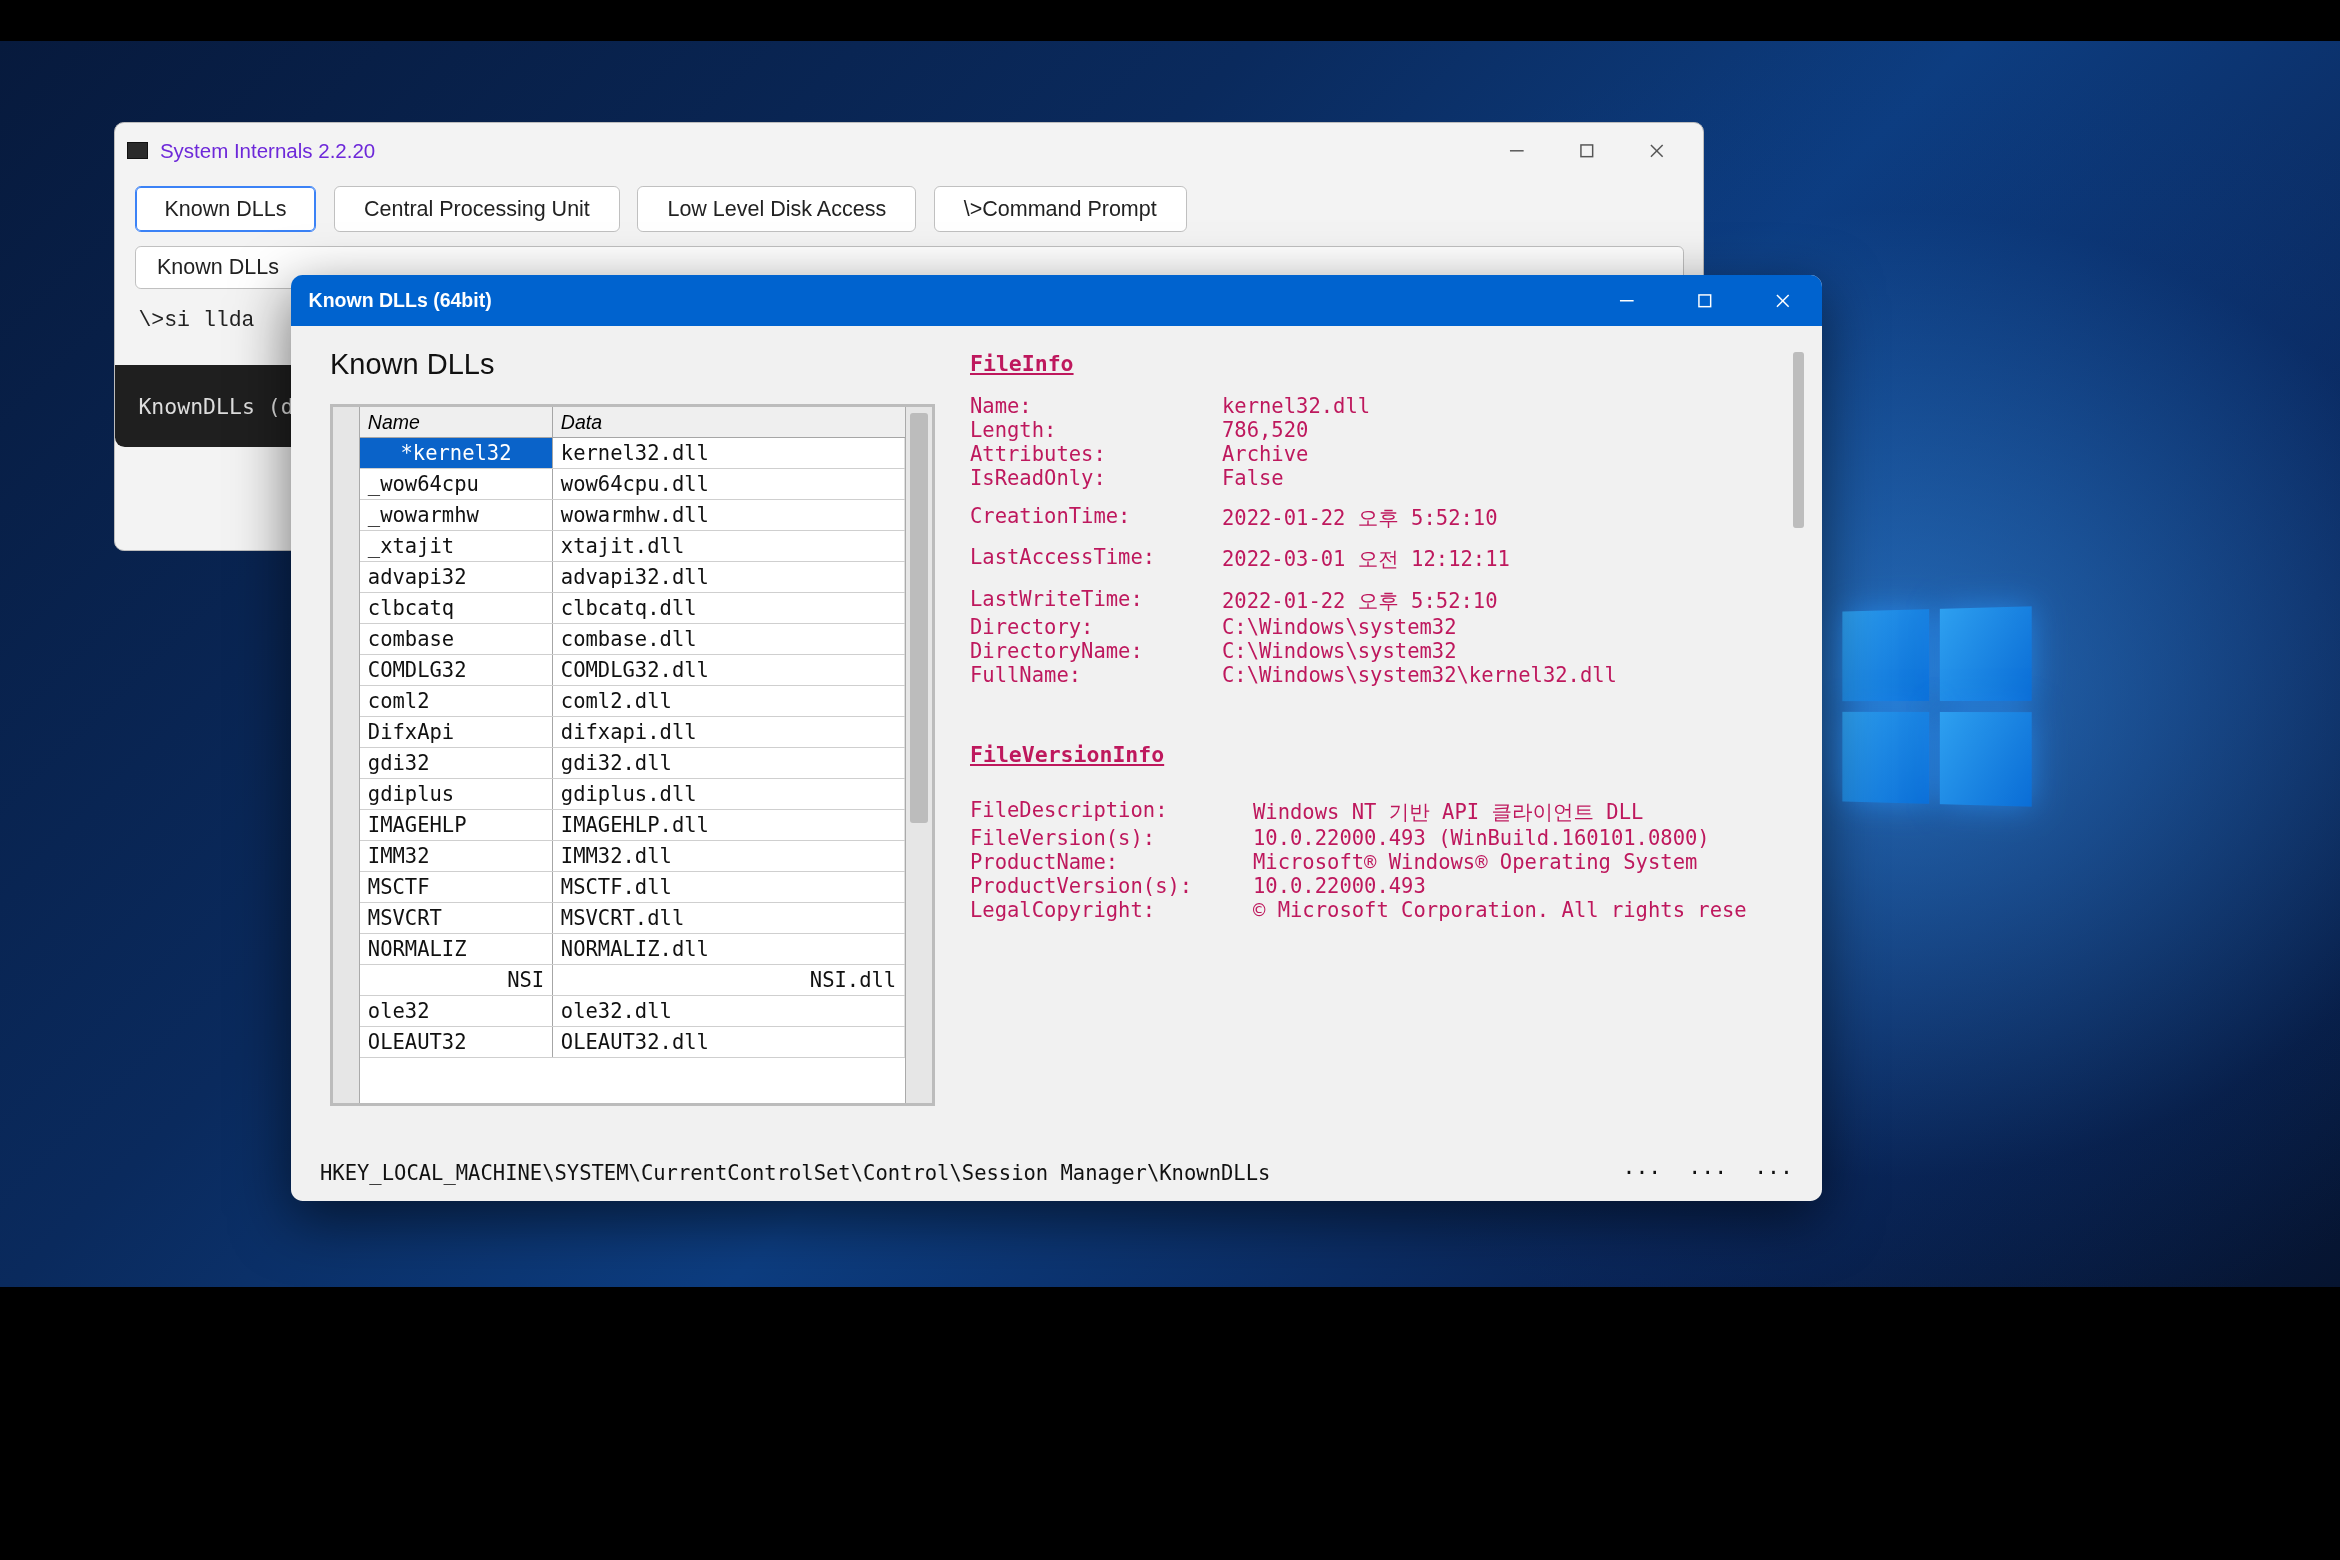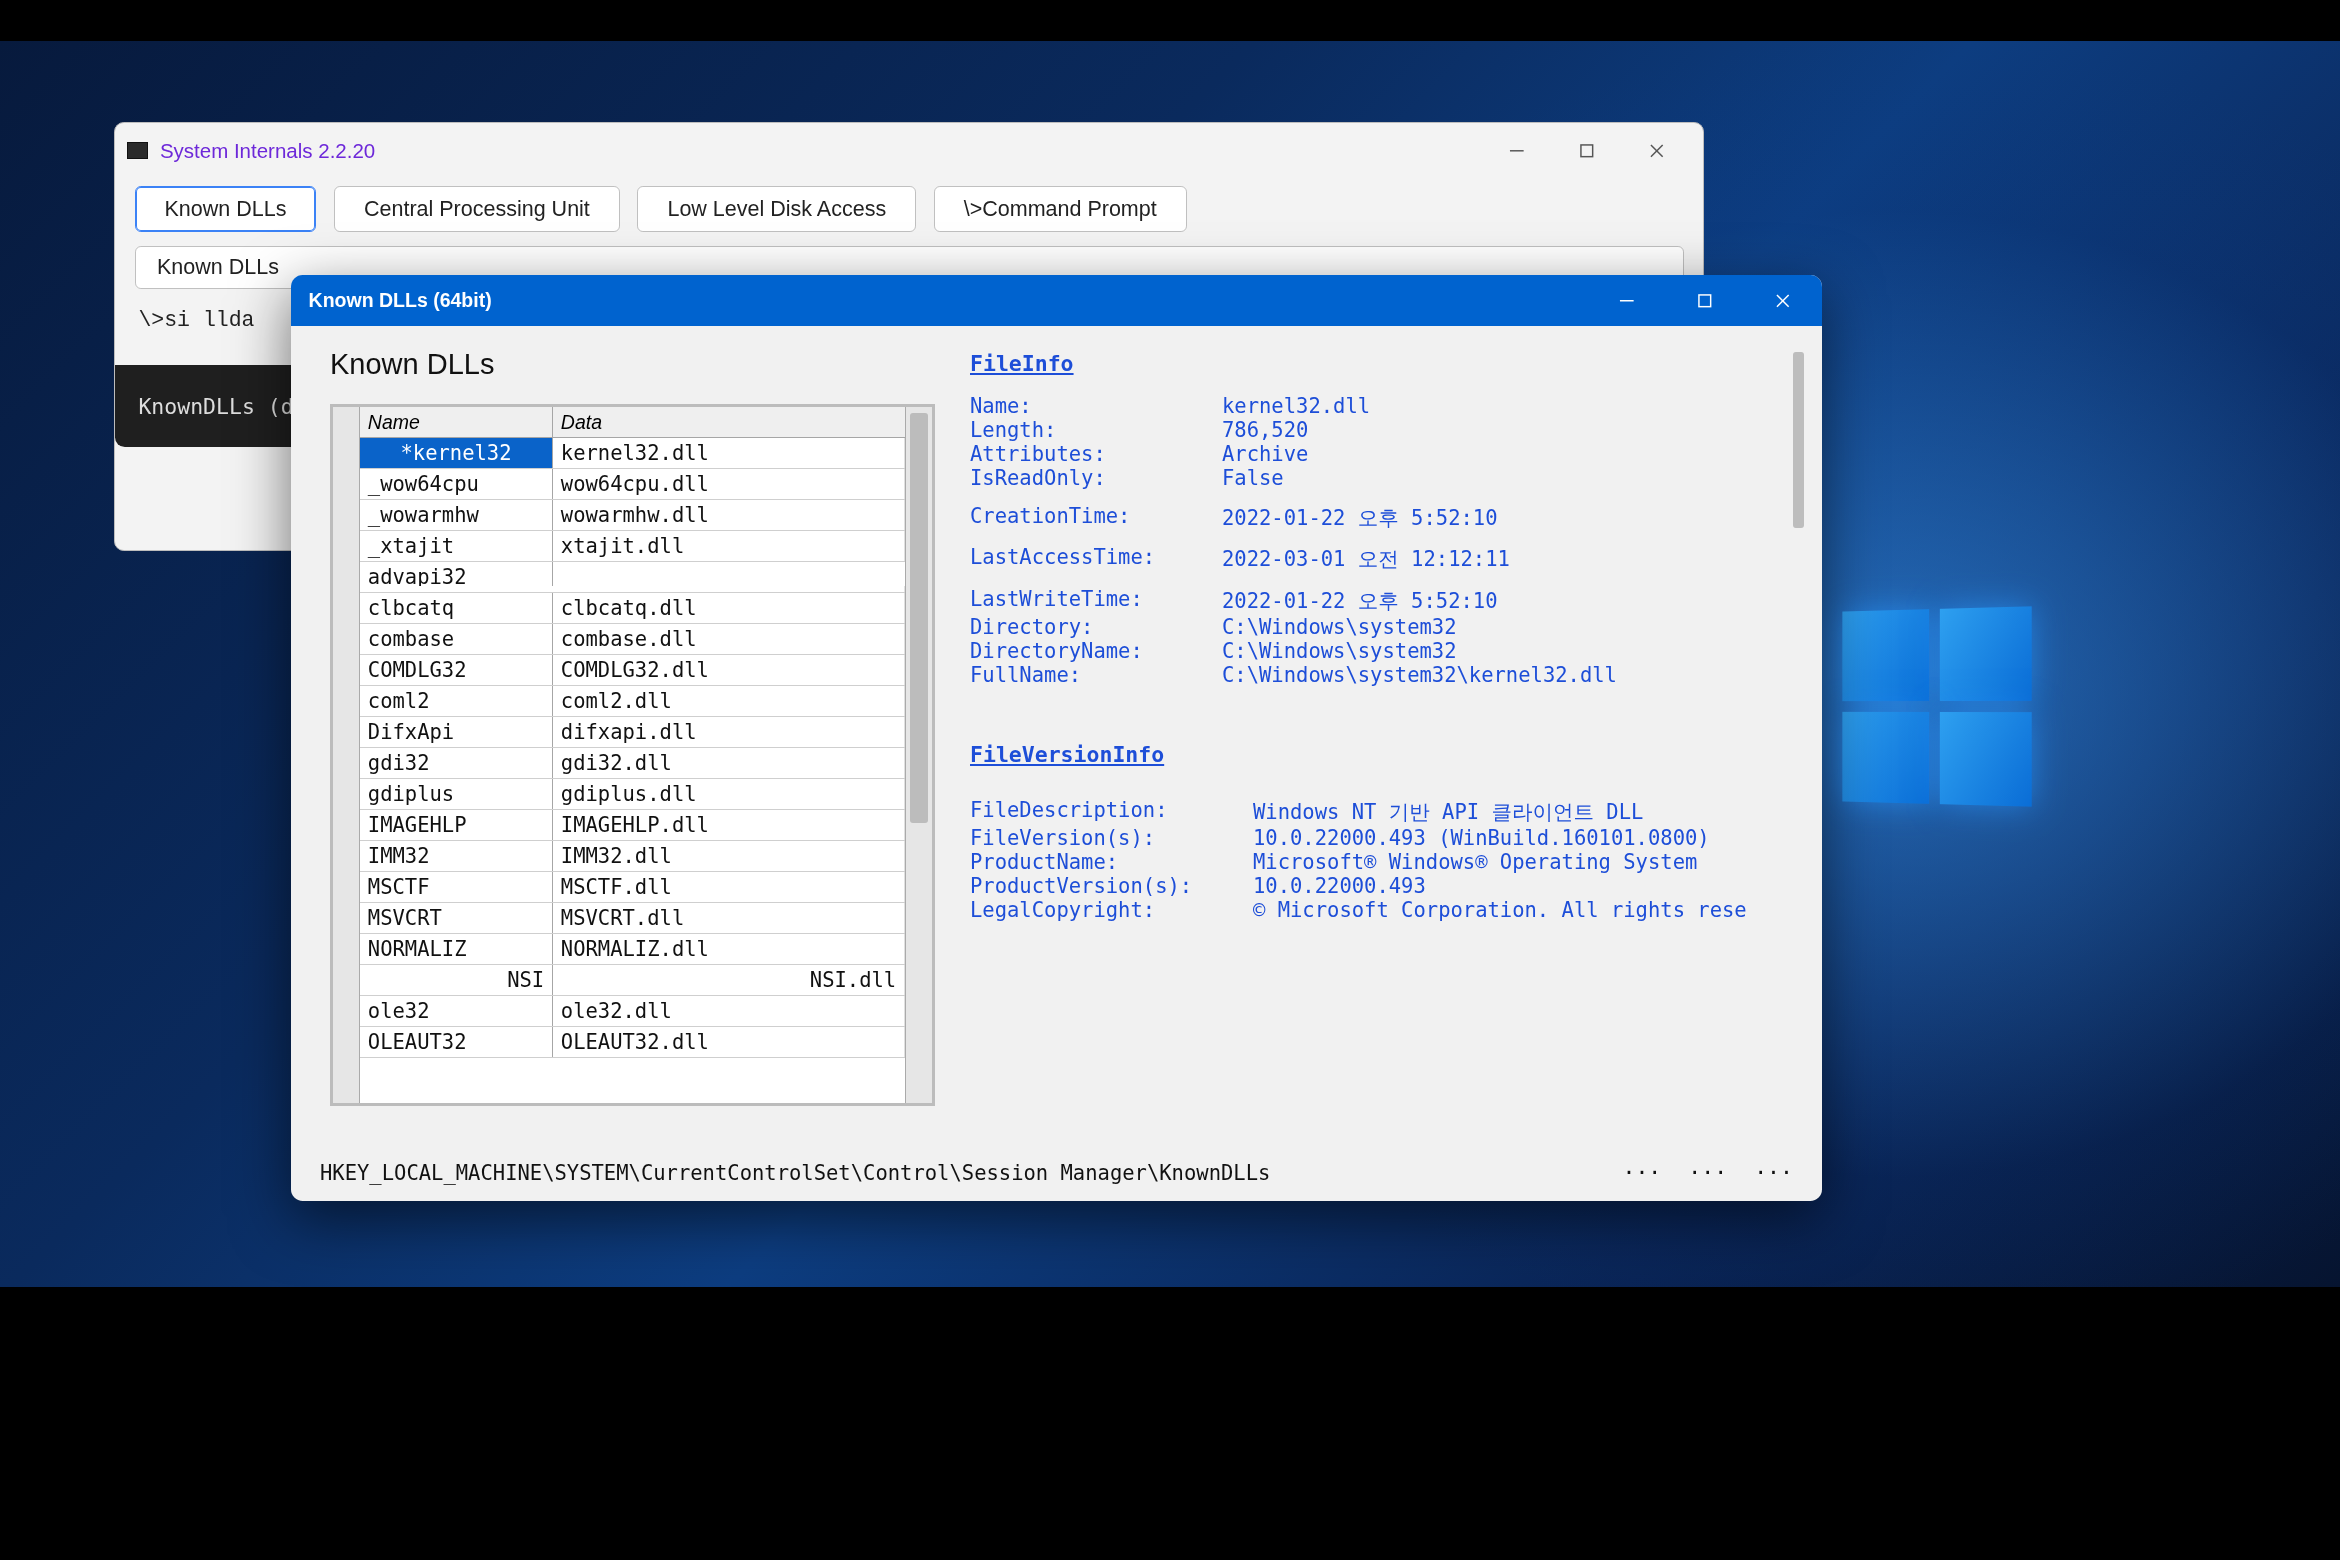--- a/index.html
+++ b/index.html
@@ -96,21 +96,21 @@
   font-family: Consolas, monospace; font-size:20.5px; color:#111;
 }
 .grow .c1 { width:193px; padding:2.9px 7.8px; border-right:1px solid #a6a6a6; white-space:nowrap; overflow:hidden;}
 .grow .c2 { flex:1; padding:2.9px 7.8px; border-right:1px solid #e0e0e0; white-space:nowrap; overflow:hidden;}
 .grow.sel .c1 { background:#0a63c9; color:#fff;text-align:center; }
 .scroll-gutter {
   width:27px; background:#e6e6e6; border-left:1px solid #aaa; position:relative;
 }
 .scroll-thumb { position:absolute; left:3.9px; right:3.9px; top:5.9px; height:410px; background:#bcbcbc; border-radius:2.9px;}
 
-.right-pane { flex:1; padding-top:3.9px; font-family: Consolas, monospace; font-size:20.5px; color:#1d4ed8; position:relative; overflow:hidden;}
+.right-pane { flex:1; padding-top:3.9px; font-family: Consolas, monospace; font-size:20.5px; color:#be185d; position:relative; overflow:hidden;}
 .right-scroll { position:absolute; right:2px; top:4.9px; width:11.7px; height:176px; background:#bdbdbd; border-radius:2.9px; }
 .sect-h { font-weight:bold; text-decoration: underline; font-size:21.5px; margin-bottom:17.6px;}
 .kv { display:flex; }
 .kv .k { width:252px; white-space:pre; }
 .kv .v { flex:1; white-space:nowrap; }
 .spacer10 { height:13.7px; }
 .sect2 { margin-top:55px; }
 .sect2 .kv .k { width:283px; }
 
 .statusbar {
@@ -212,21 +212,21 @@
                 <div class="c2">wow64cpu.dll</div>
               </div>
               <div class="grow" style="position: relative;">
                 <div class="c1">_wowarmhw</div>
                 <div class="c2">wowarmhw.dll</div>
               </div>
               <div class="grow" style="position: relative;">
                 <div class="c1">_xtajit</div>
                 <div class="c2">xtajit.dll</div>
               </div>
-              <div class="grow" style="position: relative; flex-direction: column;">
+              <div class="grow" style="position: relative;">
                 <div class="c1">advapi32</div>
                 <div class="c2">advapi32.dll</div>
               </div>
               <div class="grow" style="position: relative;">
                 <div class="c1">clbcatq</div>
                 <div class="c2">clbcatq.dll</div>
               </div>
               <div class="grow" style="position: relative;">
                 <div class="c1">combase</div>
                 <div class="c2">combase.dll</div>

